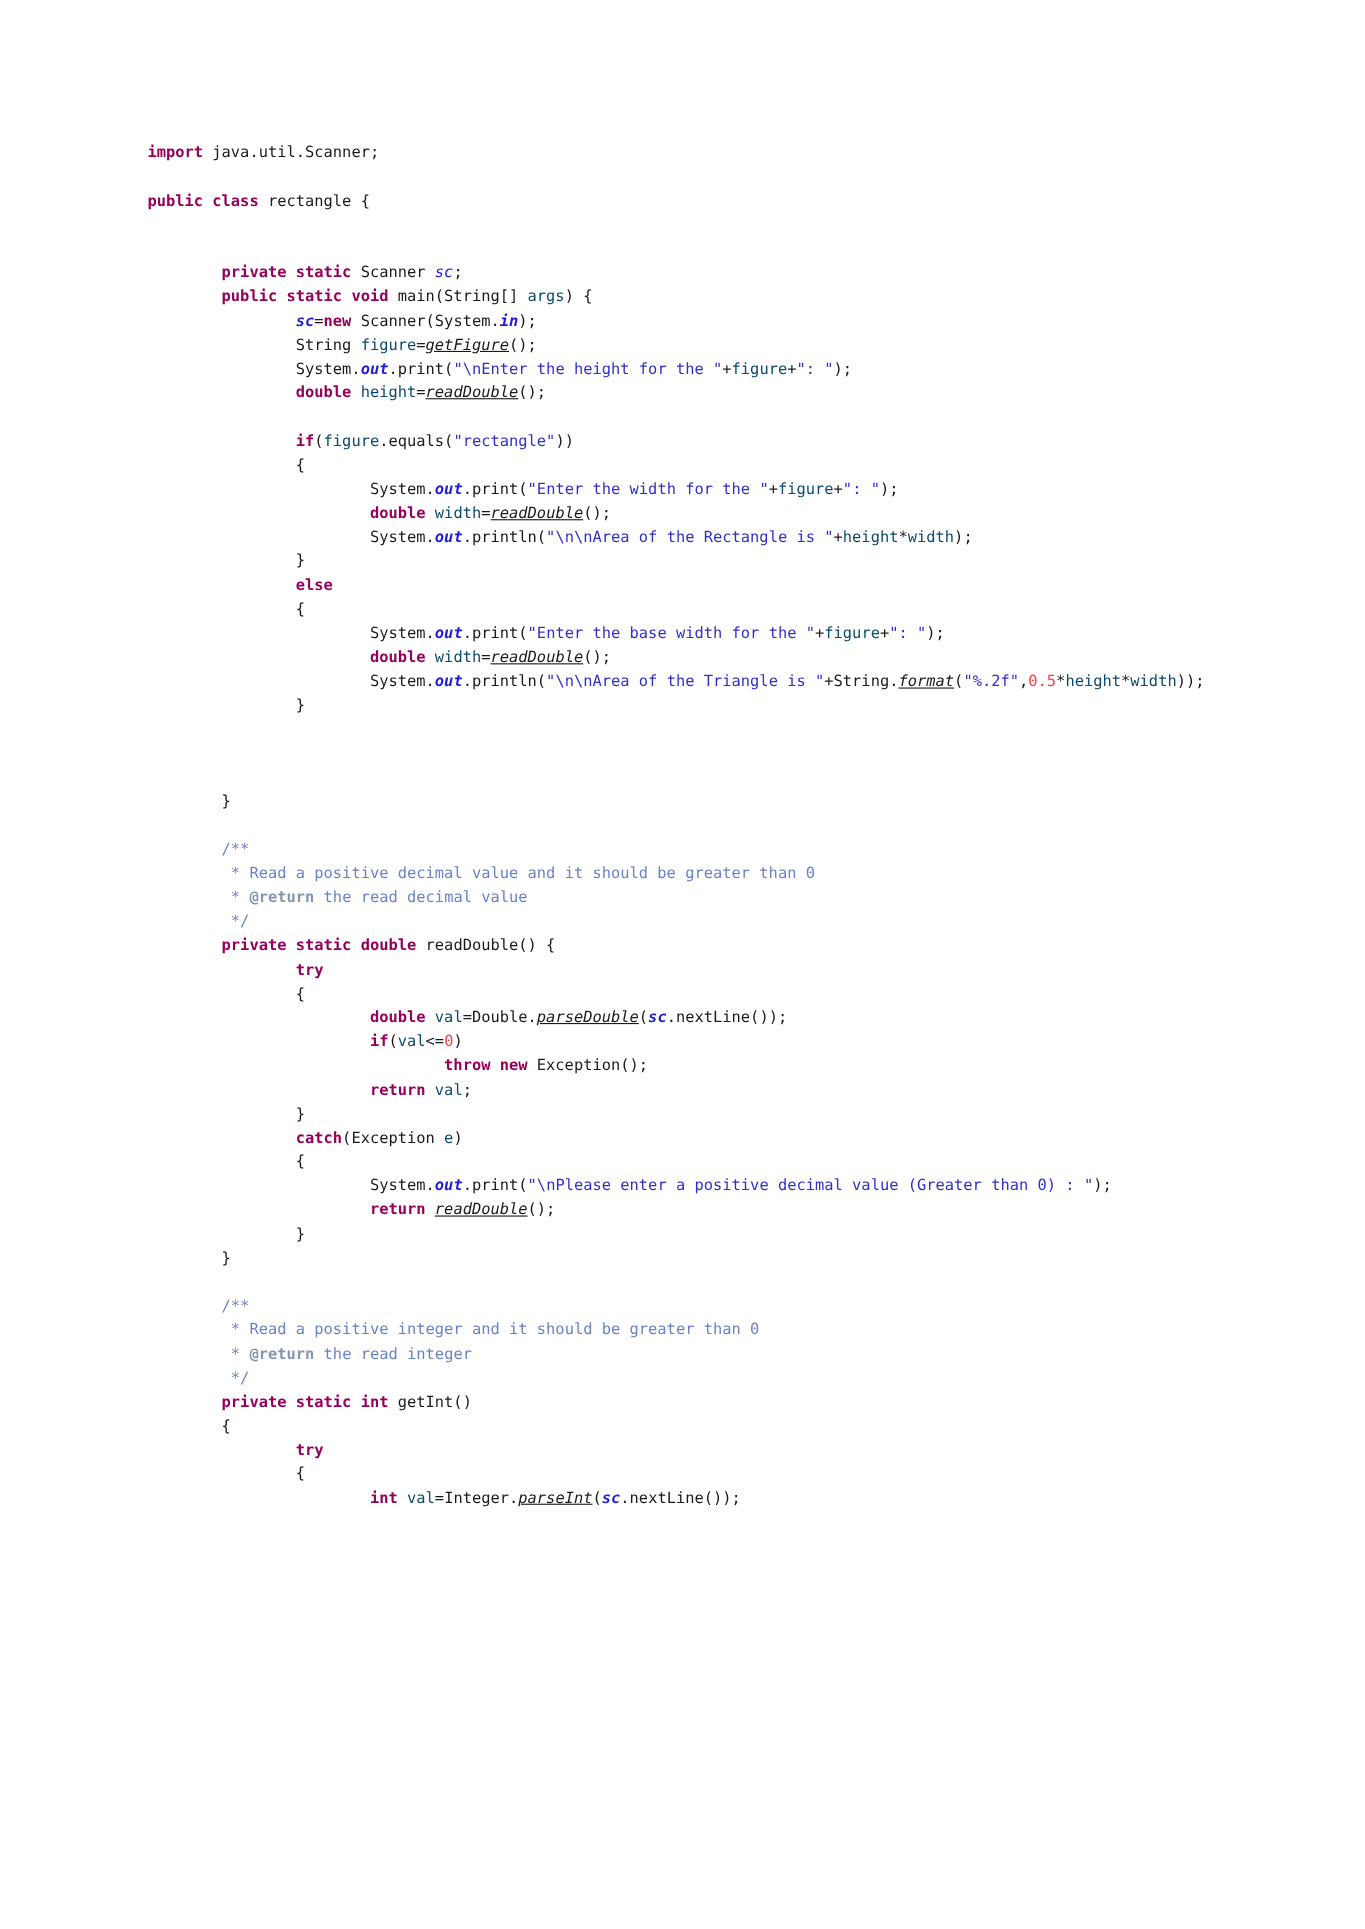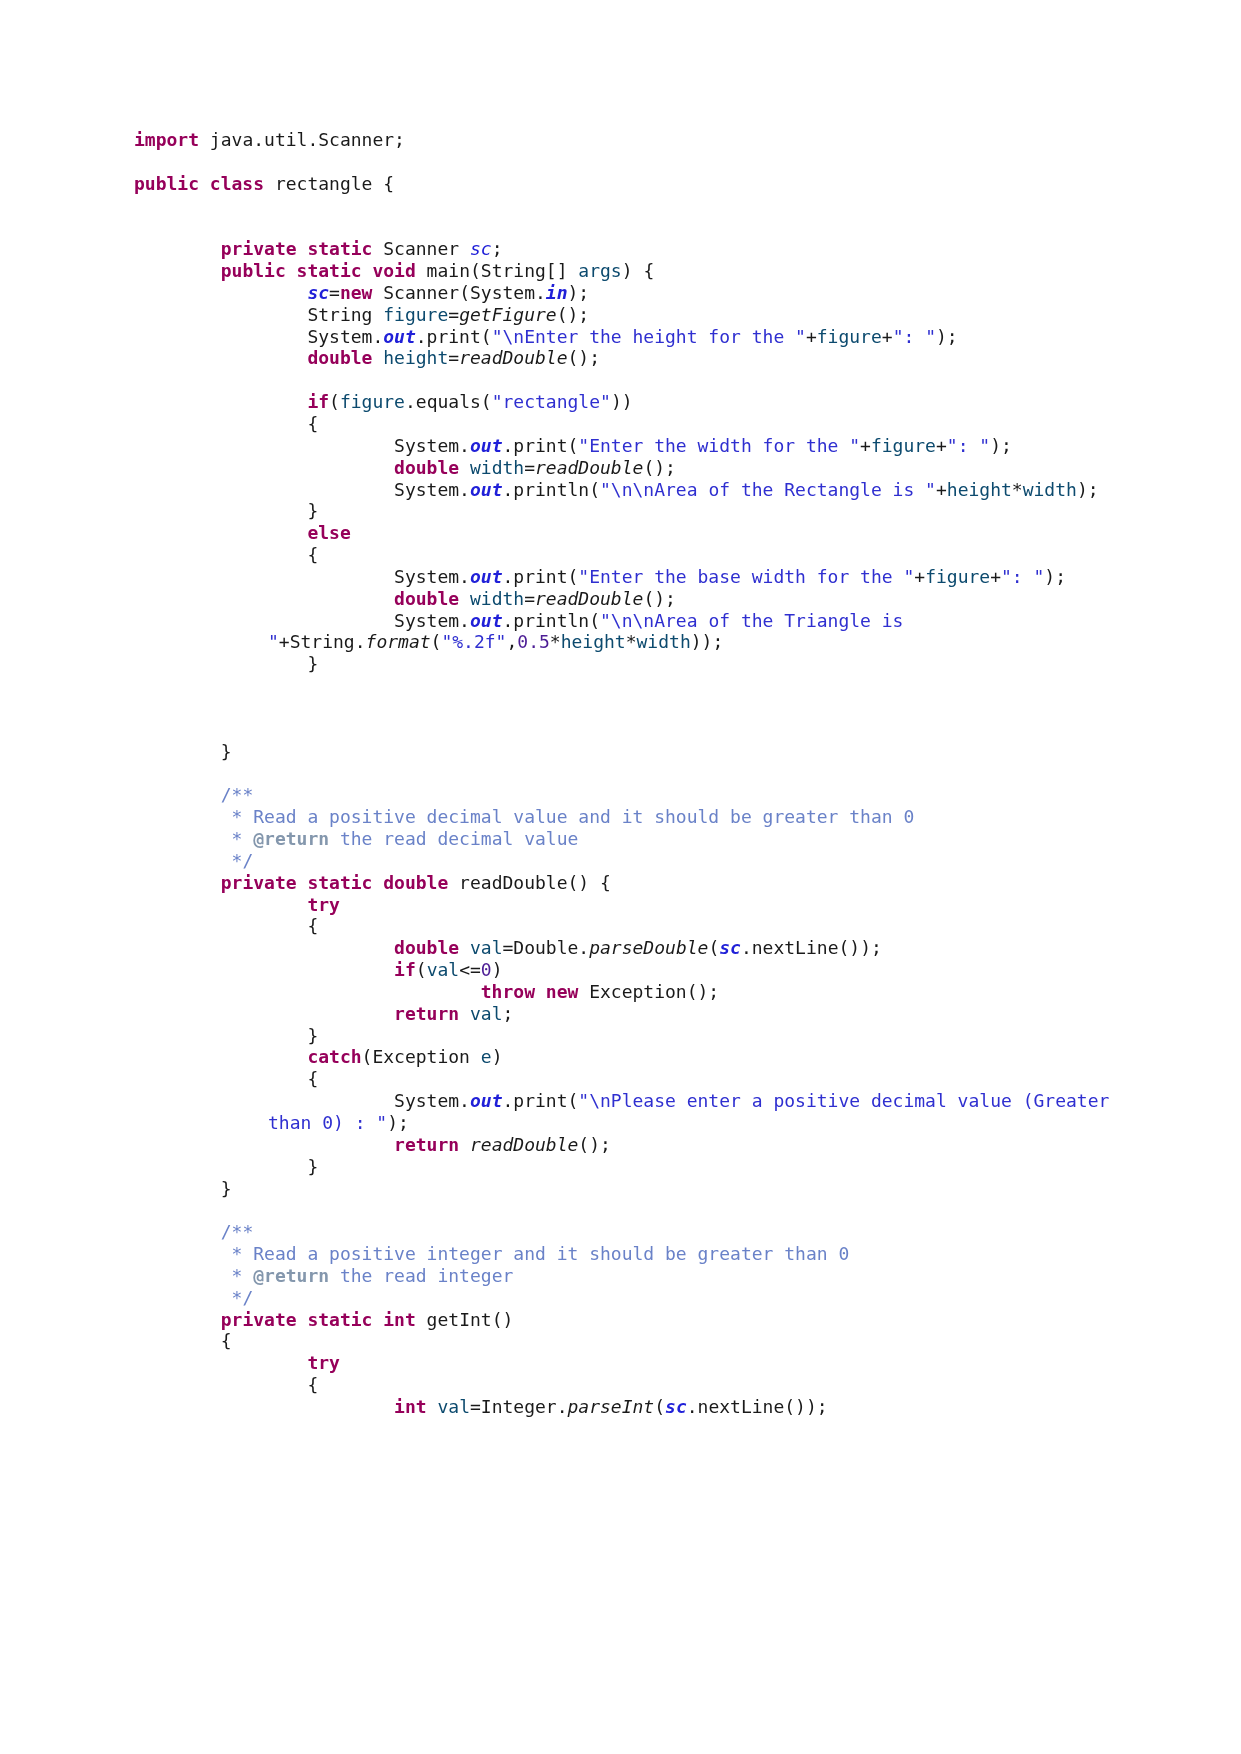--- a/index.html
+++ b/index.html
@@ -16,21 +16,21 @@
   .page {
     position: relative;
     width: 1241px;
     height: 1754px;
     background: #ffffff;
     box-sizing: border-box;
     padding: 129px 100px 0 134px;
     overflow: hidden;
   }
   .code {
-    font-size: 18px;
+    font-size: 14px;
     line-height: 21.85px;
     white-space: pre-wrap;
     word-break: break-word;
     overflow-wrap: anywhere;
     color: #1a1a1a;
     letter-spacing: 0px;
     text-indent: -134px;
     padding-left: 0px;
     margin-left: 0px;
   }
@@ -43,22 +43,22 @@
   }
   .ln.blank { text-indent: 0; padding-left: 0; }
 
   .kw   { color: #96005a; font-weight: bold; }
   .str  { color: #2f2fd0; }
   .cmt  { color: #6a82c8; }
   .tag  { color: #8497ad; font-weight: bold; }
   .sfld { color: #2020d8; font-weight: bold; font-style: italic; }
   .fld  { color: #2020d8; font-style: italic; }
   .var  { color: #0c4a6e; }
-  .mth  { color: #1a1a1a; font-style: italic; }
+  .mth  { color: #1a1a1a; font-style: italic; text-decoration: underline; }
   .pln  { color: #1a1a1a; }
-  .num  { color: #4c1d95; }
+  .num  { color: #ef4444; }
 </style>
 </head>
 <body>
 
 <div class="page">
   <div class="code" id="code-block"><div class="ln"><span class="pln"></span><span class="kw">import</span><span class="pln"> java.util.Scanner;</span></div><div class="ln blank">&nbsp;</div><div class="ln"><span class="pln"></span><span class="kw">public class</span><span class="pln"> rectangle {</span></div><div class="ln blank">&nbsp;</div><div class="ln blank">&nbsp;</div><div class="ln"><span class="pln">        </span><span class="kw">private static</span><span class="pln"> Scanner </span><span class="fld">sc</span><span class="pln">;</span></div><div class="ln"><span class="pln">        </span><span class="kw">public static void</span><span class="pln"> main(String[] </span><span class="var">args</span><span class="pln">) {</span></div><div class="ln"><span class="pln">                </span><span class="sfld">sc</span><span class="pln">=</span><span class="kw">new</span><span class="pln"> Scanner(System.</span><span class="sfld">in</span><span class="pln">);</span></div><div class="ln"><span class="pln">                </span><span class="pln">String </span><span class="var">figure</span><span class="pln">=</span><span class="mth">getFigure</span><span class="pln">();</span></div><div class="ln"><span class="pln">                </span><span class="pln">System.</span><span class="sfld">out</span><span class="pln">.print(</span><span class="str">"\nEnter the height for the "</span><span class="pln">+</span><span class="var">figure</span><span class="pln">+</span><span class="str">": "</span><span class="pln">);</span></div><div class="ln"><span class="pln">                </span><span class="kw">double</span><span class="pln"> </span><span class="var">height</span><span class="pln">=</span><span class="mth">readDouble</span><span class="pln">();</span></div><div class="ln blank">&nbsp;</div><div class="ln"><span class="pln">                </span><span class="kw">if</span><span class="pln">(</span><span class="var">figure</span><span class="pln">.equals(</span><span class="str">"rectangle"</span><span class="pln">))</span></div><div class="ln"><span class="pln">                </span><span class="pln">{</span></div><div class="ln"><span class="pln">                        </span><span class="pln">System.</span><span class="sfld">out</span><span class="pln">.print(</span><span class="str">"Enter the width for the "</span><span class="pln">+</span><span class="var">figure</span><span class="pln">+</span><span class="str">": "</span><span class="pln">);</span></div><div class="ln"><span class="pln">                        </span><span class="kw">double</span><span class="pln"> </span><span class="var">width</span><span class="pln">=</span><span class="mth">readDouble</span><span class="pln">();</span></div><div class="ln"><span class="pln">                        </span><span class="pln">System.</span><span class="sfld">out</span><span class="pln">.println(</span><span class="str">"\n\nArea of the Rectangle is "</span><span class="pln">+</span><span class="var">height</span><span class="pln">*</span><span class="var">width</span><span class="pln">);</span></div><div class="ln"><span class="pln">                </span><span class="pln">}</span></div><div class="ln"><span class="pln">                </span><span class="kw">else</span></div><div class="ln"><span class="pln">                </span><span class="pln">{</span></div><div class="ln"><span class="pln">                        </span><span class="pln">System.</span><span class="sfld">out</span><span class="pln">.print(</span><span class="str">"Enter the base width for the "</span><span class="pln">+</span><span class="var">figure</span><span class="pln">+</span><span class="str">": "</span><span class="pln">);</span></div><div class="ln"><span class="pln">                        </span><span class="kw">double</span><span class="pln"> </span><span class="var">width</span><span class="pln">=</span><span class="mth">readDouble</span><span class="pln">();</span></div><div class="ln"><span class="pln">                        </span><span class="pln">System.</span><span class="sfld">out</span><span class="pln">.println(</span><span class="str">"\n\nArea of the Triangle is "</span><span class="pln">+String.</span><span class="mth">format</span><span class="pln">(</span><span class="str">"%.2f"</span><span class="pln">,</span><span class="num">0.5</span><span class="pln">*</span><span class="var">height</span><span class="pln">*</span><span class="var">width</span><span class="pln">));</span></div><div class="ln"><span class="pln">                </span><span class="pln">}</span></div><div class="ln blank">&nbsp;</div><div class="ln blank">&nbsp;</div><div class="ln blank">&nbsp;</div><div class="ln"><span class="pln">        </span><span class="pln">}</span></div><div class="ln blank">&nbsp;</div><div class="ln"><span class="pln">        </span><span class="cmt">/**</span></div><div class="ln"><span class="pln">        </span><span class="cmt"> * Read a positive decimal value and it should be greater than 0</span></div><div class="ln"><span class="pln">        </span><span class="cmt"> * </span><span class="tag">@return</span><span class="cmt"> the read decimal value</span></div><div class="ln"><span class="pln">        </span><span class="cmt"> */</span></div><div class="ln"><span class="pln">        </span><span class="kw">private static double</span><span class="pln"> readDouble() {</span></div><div class="ln"><span class="pln">                </span><span class="kw">try</span></div><div class="ln"><span class="pln">                </span><span class="pln">{</span></div><div class="ln"><span class="pln">                        </span><span class="kw">double</span><span class="pln"> </span><span class="var">val</span><span class="pln">=Double.</span><span class="mth">parseDouble</span><span class="pln">(</span><span class="sfld">sc</span><span class="pln">.nextLine());</span></div><div class="ln"><span class="pln">                        </span><span class="kw">if</span><span class="pln">(</span><span class="var">val</span><span class="pln">&lt;=</span><span class="num">0</span><span class="pln">)</span></div><div class="ln"><span class="pln">                                </span><span class="kw">throw new</span><span class="pln"> Exception();</span></div><div class="ln"><span class="pln">                        </span><span class="kw">return</span><span class="pln"> </span><span class="var">val</span><span class="pln">;</span></div><div class="ln"><span class="pln">                </span><span class="pln">}</span></div><div class="ln"><span class="pln">                </span><span class="kw">catch</span><span class="pln">(Exception </span><span class="var">e</span><span class="pln">)</span></div><div class="ln"><span class="pln">                </span><span class="pln">{</span></div><div class="ln"><span class="pln">                        </span><span class="pln">System.</span><span class="sfld">out</span><span class="pln">.print(</span><span class="str">"\nPlease enter a positive decimal value (Greater than 0) : "</span><span class="pln">);</span></div><div class="ln"><span class="pln">                        </span><span class="kw">return</span><span class="pln"> </span><span class="mth">readDouble</span><span class="pln">();</span></div><div class="ln"><span class="pln">                </span><span class="pln">}</span></div><div class="ln"><span class="pln">        </span><span class="pln">}</span></div><div class="ln blank">&nbsp;</div><div class="ln"><span class="pln">        </span><span class="cmt">/**</span></div><div class="ln"><span class="pln">        </span><span class="cmt"> * Read a positive integer and it should be greater than 0</span></div><div class="ln"><span class="pln">        </span><span class="cmt"> * </span><span class="tag">@return</span><span class="cmt"> the read integer</span></div><div class="ln"><span class="pln">        </span><span class="cmt"> */</span></div><div class="ln"><span class="pln">        </span><span class="kw">private static int</span><span class="pln"> getInt()</span></div><div class="ln"><span class="pln">        </span><span class="pln">{</span></div><div class="ln"><span class="pln">                </span><span class="kw">try</span></div><div class="ln"><span class="pln">                </span><span class="pln">{</span></div><div class="ln"><span class="pln">                        </span><span class="kw">int</span><span class="pln"> </span><span class="var">val</span><span class="pln">=Integer.</span><span class="mth">parseInt</span><span class="pln">(</span><span class="sfld">sc</span><span class="pln">.nextLine());</span></div></div>
 </div>
 
 </body></html>

